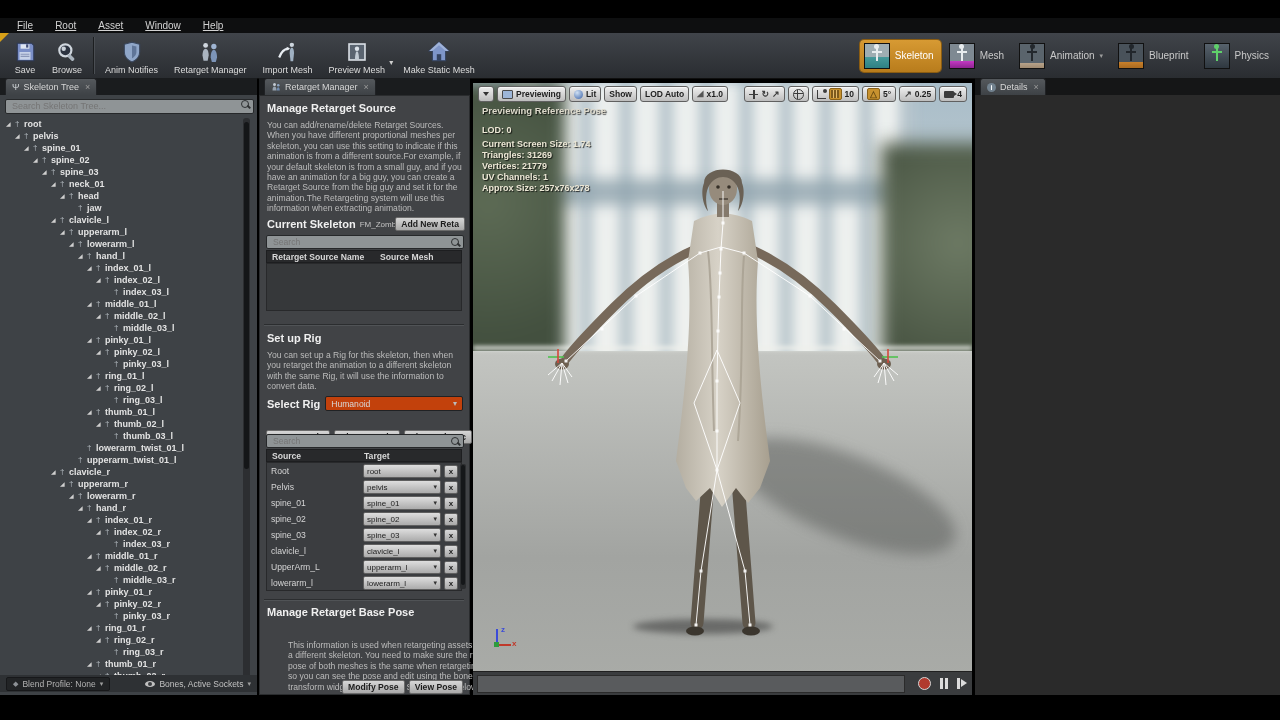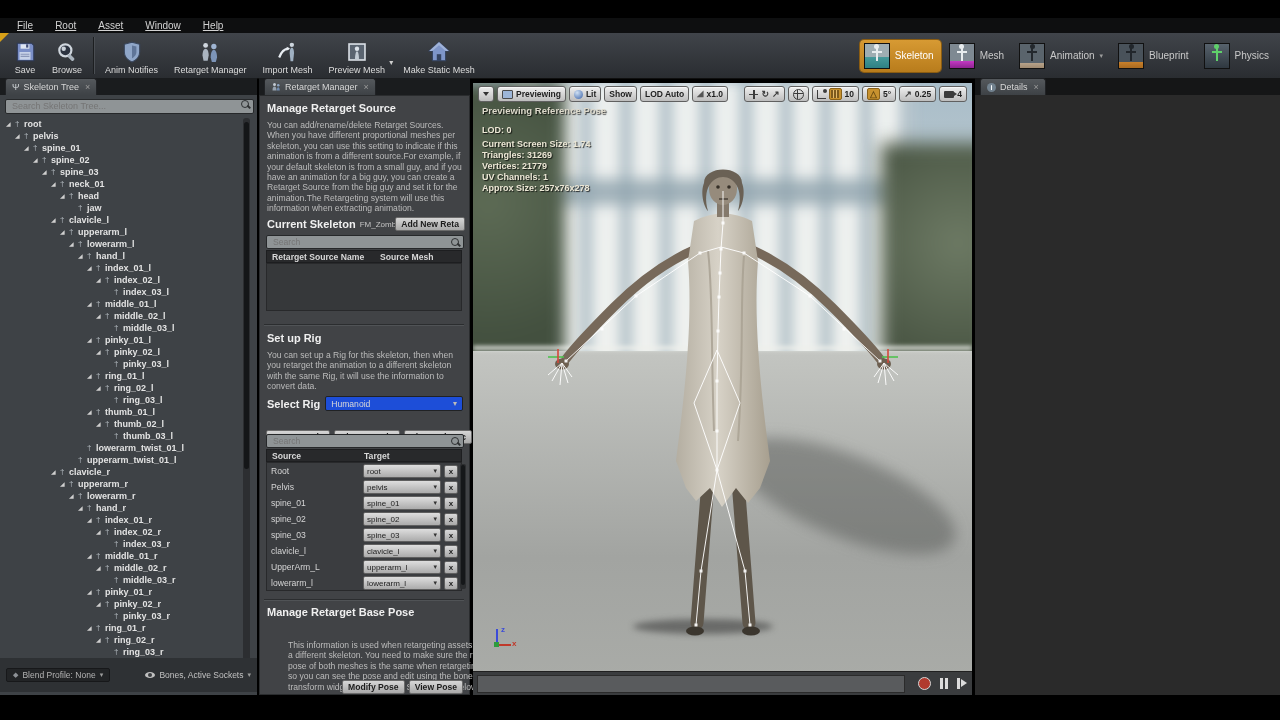--- a/index.html
+++ b/index.html
@@ -58,21 +58,21 @@
   .mag{width:6px;height:6px;border:1.5px solid #2f3133;border-radius:50%;position:relative;flex:none;}
   .mag:after{content:"";position:absolute;left:5px;top:5px;width:4px;height:1.5px;background:#2f3133;transform:rotate(45deg);}
   #tree{position:absolute;left:2px;top:40px;width:240px;height:561px;overflow:hidden;}
   .tree-row{display:flex;align-items:center;height:12px;gap:3px;white-space:nowrap;cursor:pointer;}
   .expander{font-size:6px;color:#cfcfcf;width:6px;flex:none;line-height:1;}
   .bone-ico{font-size:8px;color:#b5bcc2;width:6px;flex:none;line-height:1;}
   .bone-label{font-size:9px;font-weight:bold;color:#e3e3e3;}
   #tree-scroll{position:absolute;right:7px;top:40px;width:7px;height:560px;background:#2c2e31;border-radius:3px;}
   #tree-thumb{position:absolute;left:1px;top:4px;width:5px;height:62%;background:#141618;border-radius:3px;}
   #st-footer{position:absolute;left:0;bottom:3px;width:257px;height:17px;background:#2e3134;
-             display:flex;align-items:center;justify-content:space-between;padding:17px 6px;box-sizing:border-box;}
+             display:flex;align-items:center;justify-content:space-between;padding:8px 6px;box-sizing:border-box;}
   #blend-pill{display:flex;align-items:center;gap:4px;background:#222426;border:1px solid #17181a;
               border-radius:2px;padding:1px 6px;font-size:8.5px;color:#b4b4b4;cursor:pointer;}
   #sockets-toggle{display:flex;align-items:center;gap:4px;font-size:8.5px;color:#c2c2c2;cursor:pointer;}
   .eye{width:10px;height:6px;border-radius:50%;background:#c0c0c0;position:relative;}
   .eye:after{content:"";position:absolute;left:3px;top:1px;width:4px;height:4px;border-radius:50%;background:#3a3d40;}
   .dd-caret{font-size:7px;color:#9d9d9d;}
 
   
   #retarget-panel{position:absolute;left:259px;top:78px;width:211px;height:617px;background:#3f4144;}
   #rm-body{position:absolute;left:0;top:17px;right:0;bottom:0;background:#414346;
@@ -91,21 +91,21 @@
             font-size:8.6px;font-weight:bold;color:#d8d8d8;}
   .map-row{display:flex;align-items:center;height:16px;padding-left:4px;}
   .map-src{width:92px;font-size:8.6px;color:#d5d5d5;}
   .map-dd{width:70px;height:12px;background:linear-gradient(#dedede,#ababab);border:1px solid #5f5f5f;
           border-radius:2px;display:flex;align-items:center;justify-content:space-between;
           padding:0 3px;font-size:8px;color:#1d1d1d;cursor:pointer;}
   .map-dd:after{content:"▾";font-size:7px;color:#333;}
   .map-x{width:13px;height:13px;margin-left:3px;background:linear-gradient(#d9d9d9,#a8a8a8);
          border:1px solid #5f5f5f;border-radius:2px;font-size:8px;font-weight:bold;color:#222;
          display:flex;align-items:center;justify-content:center;cursor:pointer;}
-  .rig-dd{flex:1;height:13px;background:#1d4ed8;border:1px solid #202224;border-radius:2px;
+  .rig-dd{flex:1;height:13px;background:#c2410c;border:1px solid #202224;border-radius:2px;
           display:flex;align-items:center;justify-content:space-between;padding:0 5px;
           font-size:8.6px;color:#d8d8d8;cursor:pointer;margin-left:5px;}
   .rig-dd:after{content:"▾";font-size:8px;color:#bbb;}
   .hr{border-top:1px solid #2b2d2f;box-shadow:0 1px 0 #505356;}
   #map-scroll{position:absolute;right:3px;width:6px;background:#2c2e30;border-radius:2px;}
   #map-scroll .th{position:absolute;left:1px;top:1px;width:4px;height:96%;background:#151719;border-radius:2px;}
 
   
   #viewport{position:absolute;left:473px;top:83px;width:499px;height:612px;background:#9da09e;overflow:hidden;}
   .vpbg{position:absolute;}

